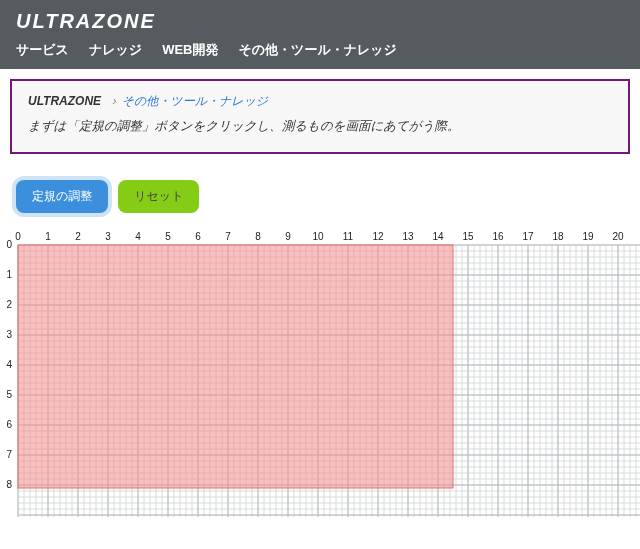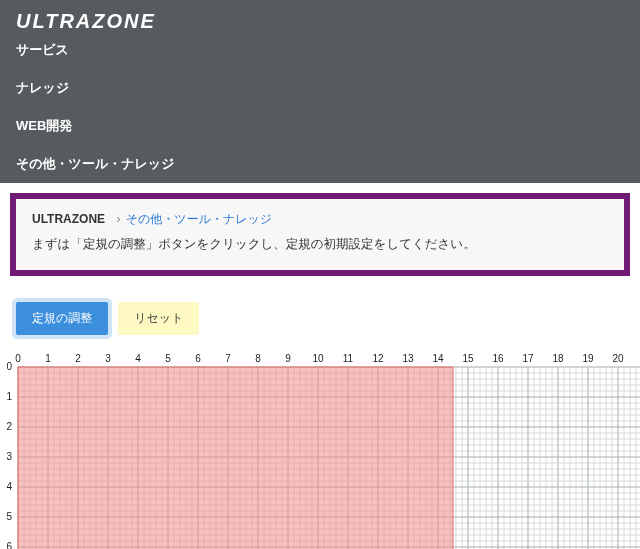--- a/index.html
+++ b/index.html
@@ -1,31 +1,31 @@
 <!DOCTYPE html>
 <html><head>
 <meta charset="utf-8">
 <style>
   * { margin: 0; padding: 0; box-sizing: border-box; }
   body { font-family: "Hiragino Kaku Gothic ProN", "Meiryo", sans-serif; background: #fff; color: #333; width: 640px; }
   .header { background: #555b5e; padding: 10px 16px 0 16px; }
   .logo { color: #fff; font-weight: 800; letter-spacing: 2px; font-size: 20px; font-style: italic; padding-bottom: 8px; font-family: Arial, sans-serif; }
-  .nav { display: flex; gap: 20px; padding-bottom: 10px; flex-direction: column; }
+  .nav { display: flex; gap: 20px; padding-bottom: 10px; }
   .nav a { color: #fff; text-decoration: none; font-size: 13px; font-weight: 600; }
-  .content { background: #f7f7f7; border: 6px solid #701a75; margin: 10px; padding: 12px 16px 16px 16px; }
+  .content { background: #f7f7f7; border: 2px solid #701a75; margin: 10px; padding: 12px 16px 16px 16px; font-style: italic; }
   .breadcrumb { font-size: 12px; margin-bottom: 6px; }
   .breadcrumb a { color: #2a78d6; text-decoration: none; }
   .breadcrumb .site { color: #333; font-weight: 700; margin-right: 4px; }
   .breadcrumb .sep { color: #888; margin: 0 2px 0 4px; }
   h1 { font-size: 30px; font-weight: 400; margin: 2px 0 8px 0; }
   .desc p { font-size: 12.5px; line-height: 1.6; }
   .btnrow { display: flex; gap: 10px; padding: 16px 0 14px 16px; }
-  button { border: none; font-size: 12px; padding: 8px 16px; cursor: pointer; border-radius: 2px; }
+  button { border: none; font-size: 12px; padding: 8px 16px; cursor: pointer; border-radius: 8px; }
   .btn-primary { background: #3c8fdd; color: #fff; box-shadow: 0 0 0 4px rgba(60,143,221,0.25); }
-  .btn-default { background: #fef9c3; color: #444; }
+  .btn-default { background: #84cc16; color: #444; }
   .ruler-wrap { position: relative; height: 290px; overflow: hidden; }
   .ruler-svg { display: block; }
   .tick-label { font-size: 10px; fill: #222; font-family: Arial, sans-serif; }
   .grid-minor { stroke: #d6dadc; stroke-width: 1; }
   .grid-major { stroke: #b8bdbf; stroke-width: 1; }
   .selection { fill: rgba(244,140,140,0.55); stroke: #e16f6f; stroke-width: 1; }
 </style>
 </head>
 <body>
 
@@ -39,21 +39,21 @@
     </div>
 </div>
 
 <div class="content">
   <div class="breadcrumb">
     <span class="site">ULTRAZONE</span>
     <span class="sep">›</span>
     <a href="#">その他・ツール・ナレッジ</a>
   </div>
   <div class="desc">
-    <p>まずは「定規の調整」ボタンをクリックし、定規の初期設定をしてください。</p>
+    <p>まずは「定規の調整」ボタンをクリックし、測るものを画面にあてがう際。</p>
   </div>
 </div>
 
 <div class="btnrow">
   <button class="btn-primary">定規の調整</button>
   <button class="btn-default">リセット</button>
 </div>
 
 <div class="ruler-wrap">
   <svg id="ruler-svg" class="ruler-svg" width="660" height="300">

